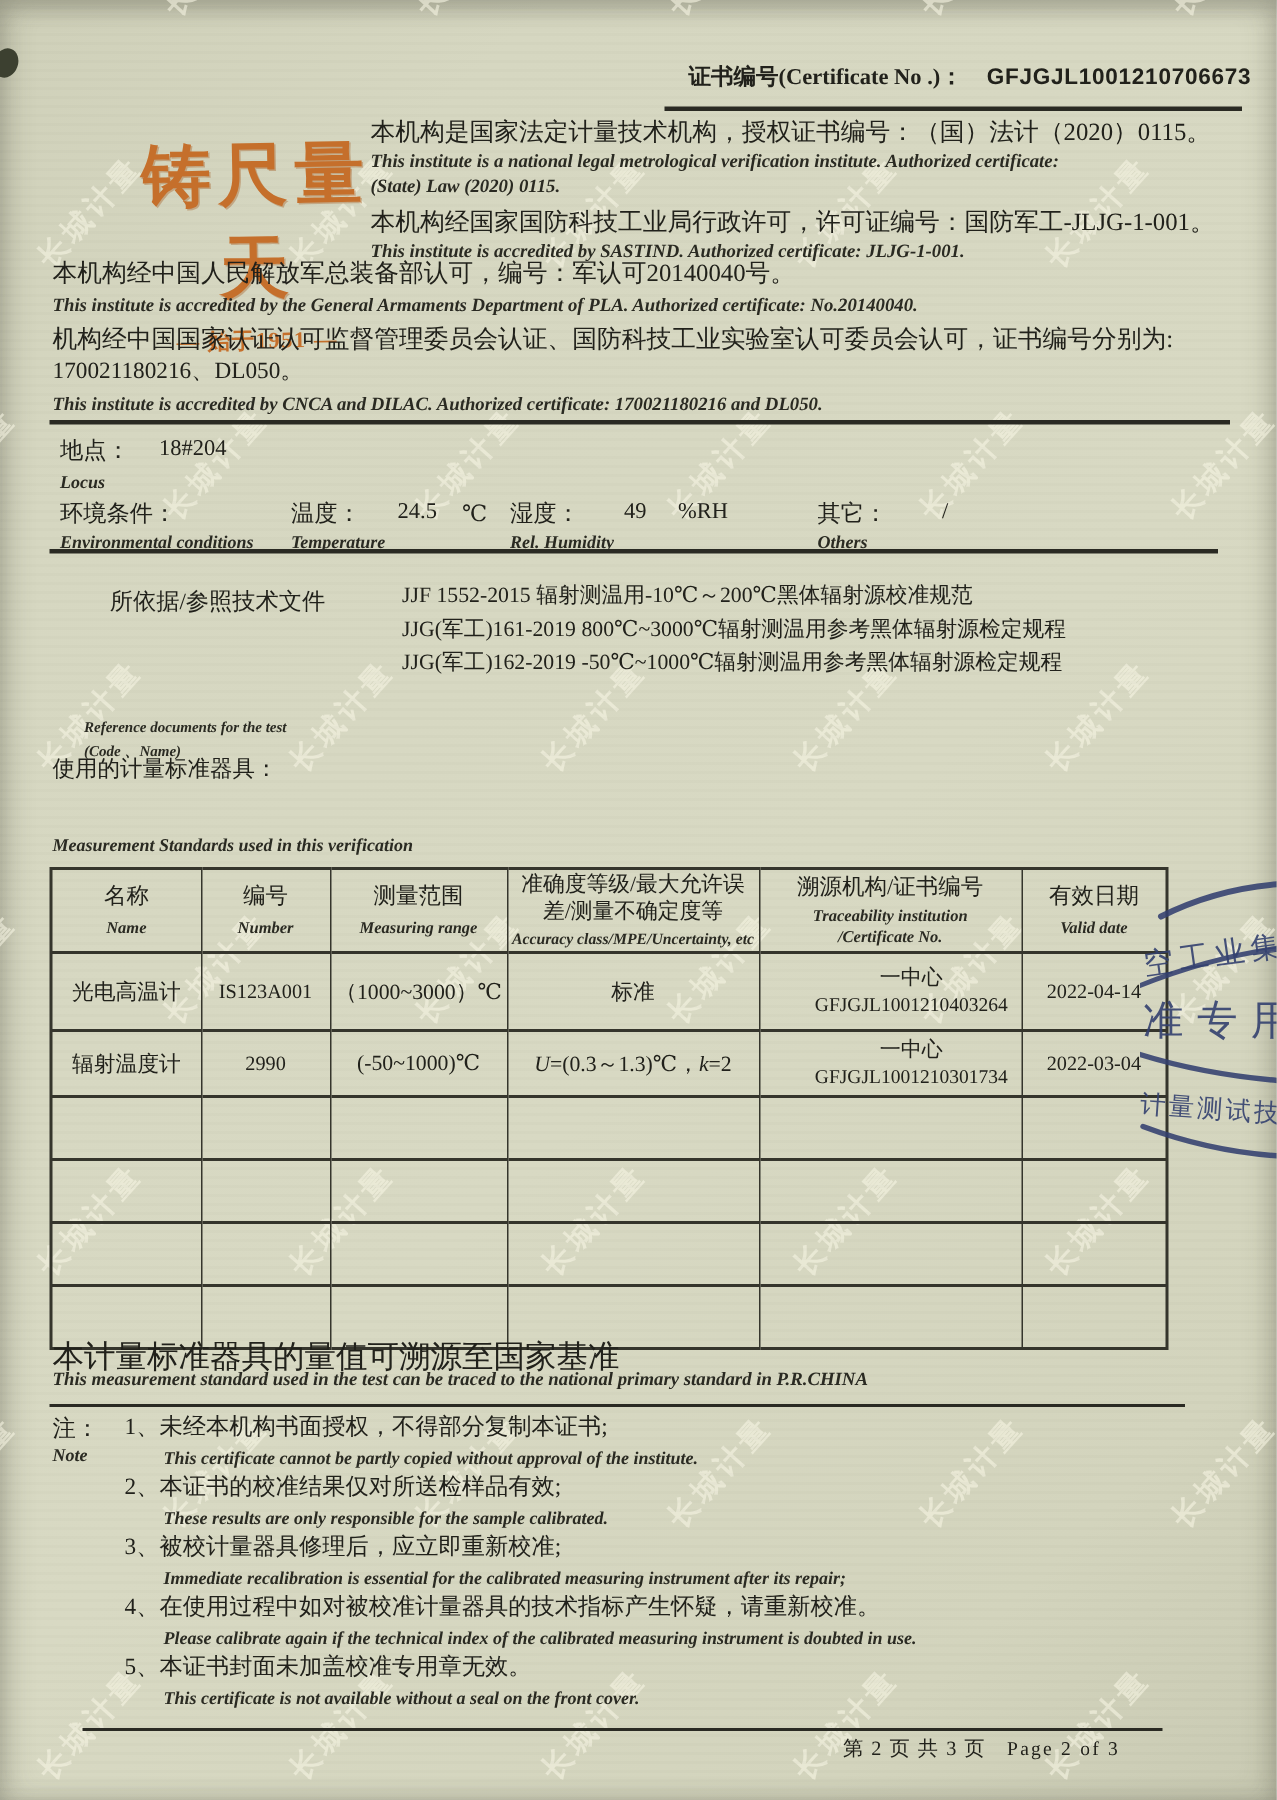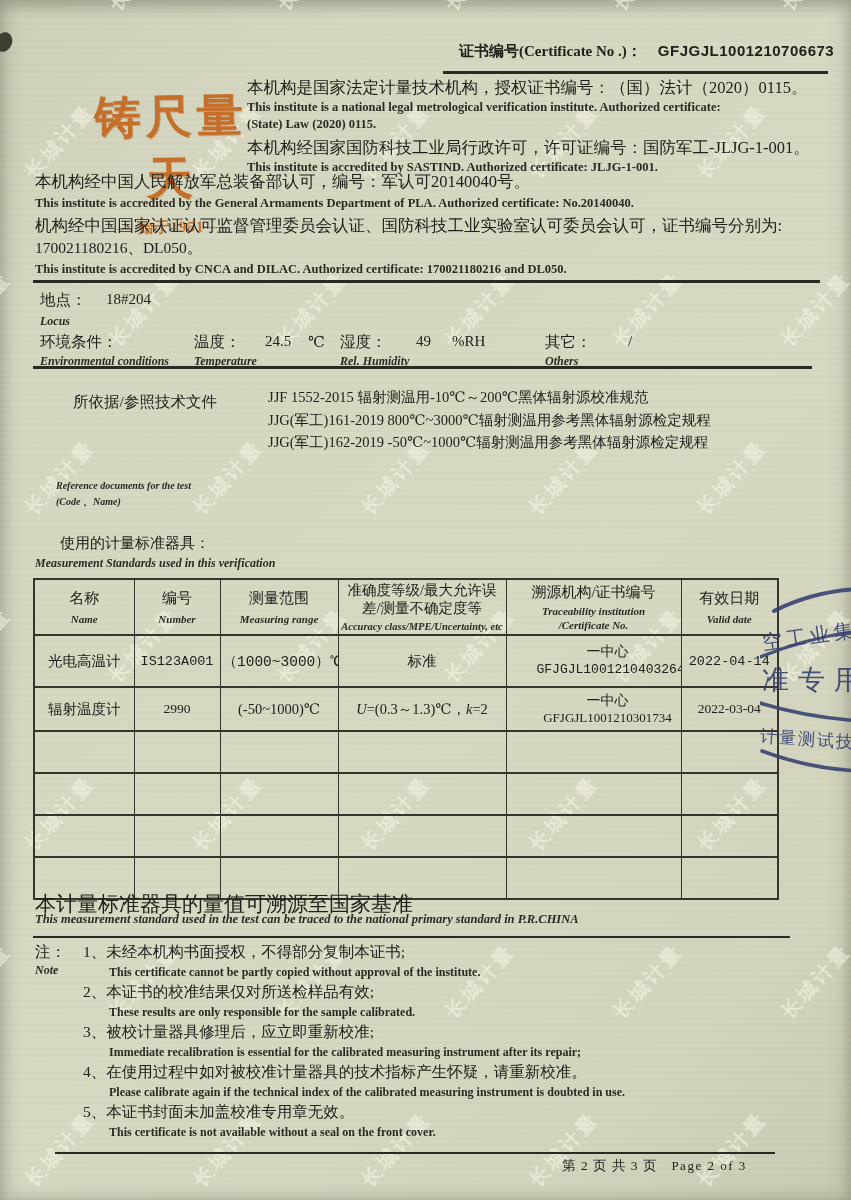--- a/index.html
+++ b/index.html
@@ -6,21 +6,21 @@
   body{font-family:"Liberation Serif","DejaVu Serif",serif;color:#21211b;}
   .page{position:absolute;inset:0;width:851px;height:1200px;overflow:hidden;
     background:linear-gradient(135deg,#cfd0b9 0%,#d6d7c1 18%,#d8d9c3 55%,#d3d4bd 85%,#c9cab3 100%);
     box-shadow:inset 0 6px 14px rgba(70,70,60,.25), inset -8px 0 18px rgba(70,70,60,.12), inset 8px 0 18px rgba(70,70,60,.14);}
   .texture{position:absolute;inset:0;background:repeating-linear-gradient(0deg,rgba(0,0,0,.014) 0 2px,transparent 2px 6px);pointer-events:none;}
   .wm-layer{position:absolute;inset:0;pointer-events:none;}
   .wm{position:absolute;transform:rotate(-48deg);font-weight:bold;font-size:20px;letter-spacing:3px;
       color:rgba(246,243,226,.62);white-space:nowrap;}
   .abs{position:absolute;}
   .cn{font-size:16px;line-height:22px;}
-  .en{font-weight:bold;font-size:12.5px;line-height:17px;color:#2a2a22;}
+  .en{font-style:italic;font-weight:bold;font-size:12.5px;line-height:17px;color:#2a2a22;}
   .rule{position:absolute;background:#2a2a23;}
   .corner-mark{position:absolute;left:-4px;top:32px;width:16px;height:20px;background:#3c4030;border-radius:50%;transform:rotate(20deg);}
 
   
   .cert-row{position:absolute;left:443px;top:42px;width:390px;display:flex;gap:16px;align-items:baseline;margin-left:16px;}
   .cert-label{font-size:15px;font-weight:bold;white-space:nowrap;}
   .cert-num{font-family:"Liberation Sans","DejaVu Sans",sans-serif;font-weight:bold;font-size:15px;letter-spacing:.5px;}
   .logo{position:absolute;left:74px;top:86px;width:195px;text-align:center;color:#c56f2b;}
   .logo-title{font-size:46px;font-weight:bold;letter-spacing:5px;font-family:"Liberation Serif",serif;
       text-shadow:1px 1px 0 rgba(160,80,20,.35);transform:rotate(-1deg);}
@@ -36,35 +36,35 @@
   .lbl-cn{font-size:15.5px;white-space:nowrap;}
   .val{font-size:15px;white-space:nowrap;}
   .sub-en{font-style:italic;font-weight:bold;font-size:12px;color:#2a2a22;white-space:nowrap;}
 
   
   .ref-label{position:absolute;left:40px;top:390px;width:210px;text-align:center;font-size:15.5px;line-height:23px;}
   .ref-docs{position:absolute;left:268px;top:386px;width:540px;font-size:14.5px;line-height:22.5px;white-space:nowrap;}
   .ref-en{position:absolute;left:56px;top:478px;width:210px;font-style:italic;font-weight:bold;font-size:10px;line-height:16px;color:#2a2a22;}
 
   
-  .std-title{position:absolute;left:35px;top:534px;font-size:15px;margin-left:25px;}
+  .std-title{position:absolute;left:35px;top:503px;font-size:15px;}
   .std-title-en{position:absolute;left:35px;top:556px;font-style:italic;font-weight:bold;font-size:12px;color:#2a2a22;}
   table.std{position:absolute;left:33px;top:578px;width:744px;border-collapse:collapse;table-layout:fixed;}
   table.std td,table.std th{border:1.5px solid #35352c;border-top-width:2px;border-bottom-width:2px;
       text-align:center;vertical-align:middle;padding:1px 2px;font-weight:normal;overflow:hidden;}
   table.std{border:2px solid #35352c;}
   .th-cn{font-size:15px;line-height:19px;}
   .th-cn-sm{font-size:14.5px;line-height:18px;}
   .th-en{font-style:italic;font-weight:bold;font-size:11px;line-height:14px;color:#2a2a22;margin-top:4px;}
   .th-en-sm{font-style:italic;font-weight:bold;font-size:10.5px;line-height:13px;color:#2a2a22;margin-top:3px;}
   .cell-cn{font-size:14.5px;}
   .cell-num{font-size:13.5px;}
   .cell-two{font-size:14px;line-height:17px;padding-left:28px;}
   .it{font-style:italic;}
-  tr.hdr{height:54px;} tr.r1{height:52px;font-family:Liberation Mono, monospace;} tr.r2{height:44px;} tr.empty{height:42px;}
+  tr.hdr{height:54px;} tr.r1{height:52px;} tr.r2{height:44px;} tr.empty{height:42px;}
 
   
   .stamp{position:absolute;left:760px;top:585px;width:100px;height:200px;}
 
   
   .trace-cn{position:absolute;left:35px;top:890px;font-size:21px;}
   .trace-en{position:absolute;left:35px;top:912px;font-style:italic;font-weight:bold;font-size:12.5px;color:#2a2a22;}
   .notes{position:absolute;left:35px;top:942px;width:795px;}
   .notes-label-cn{position:absolute;left:0;top:0;font-size:15.5px;}
   .notes-label-en{position:absolute;left:0;top:21px;font-style:italic;font-weight:bold;font-size:12px;color:#2a2a22;}

